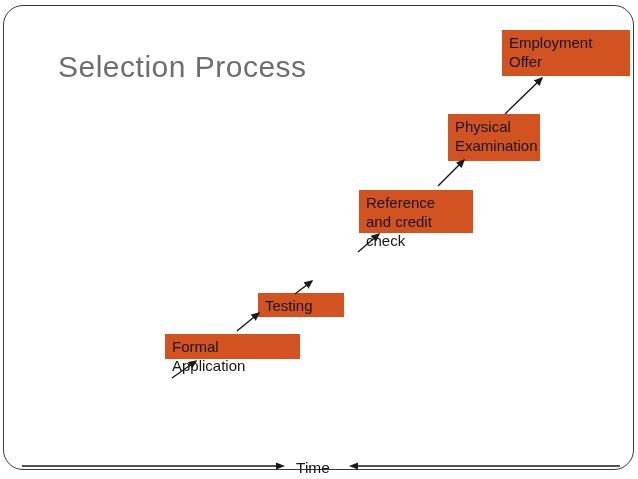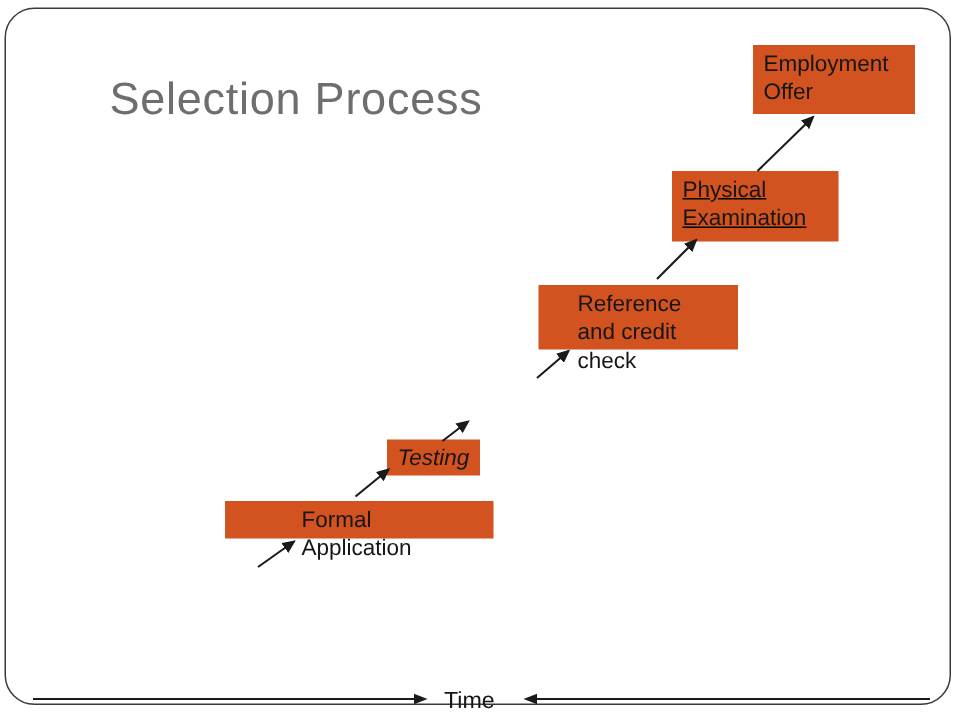--- a/index.html
+++ b/index.html
@@ -13,47 +13,47 @@
   .frame{
     position:absolute;
     left:3px;top:5px;
     width:629px;height:463px;
     border:1.5px solid var(--frame,#3a3a3a);
     border-radius:20px;
     background:transparent;
   }
   .title{
     position:absolute;
-    left:73px;top:50px;
+    left:58px;top:50px;
     font-size:30px;
     letter-spacing:0.5px;
     color:var(--title,#6e6e6e);
     white-space:nowrap;
   }
   .step{
     position:absolute;
     background:var(--box,#d2531f);
     overflow:visible;
   }
   .step-label{
     display:block;
     padding:3px 0 0 7px;
     font-size:15px;
     line-height:19px;
     color:var(--text,#161616);
     white-space:pre-line;
   }
   
   .s0{left:16px;  top:374px; width:154px; height:62px;}
-  .s1{left:150px; top:334px; width:135px; height:25px;padding-left:44px;}
-  .s2{left:258px; top:293px; width:62px;  height:24px;font-style:italic;}
+  .s1{left:165px; top:334px; width:135px; height:25px;}
+  .s2{left:258px; top:293px; width:86px;  height:24px;}
   .s3{left:296px; top:255px; width:81px;  height:25px;}
-  .s4{left:359px; top:190px; width:114px; height:43px;padding-left:19px;}
-  .s5{left:448px; top:114px; width:111px; height:47px;text-decoration:underline;}
-  .s6{left:502px; top:30px;  width:108px; height:46px;}
+  .s4{left:359px; top:190px; width:114px; height:43px;}
+  .s5{left:448px; top:114px; width:92px; height:47px;}
+  .s6{left:502px; top:30px;  width:128px; height:46px;}
   .overlay{
     position:absolute;left:0;top:0;width:638px;height:479px;
     pointer-events:none;
   }
   .overlay line{stroke:var(--arrow,#1a1a1a);stroke-width:1.4;}
   .arrowfill{fill:var(--arrow,#1a1a1a);}
   .time-label{
     position:absolute;
     left:296px;top:459px;
     width:42px;

